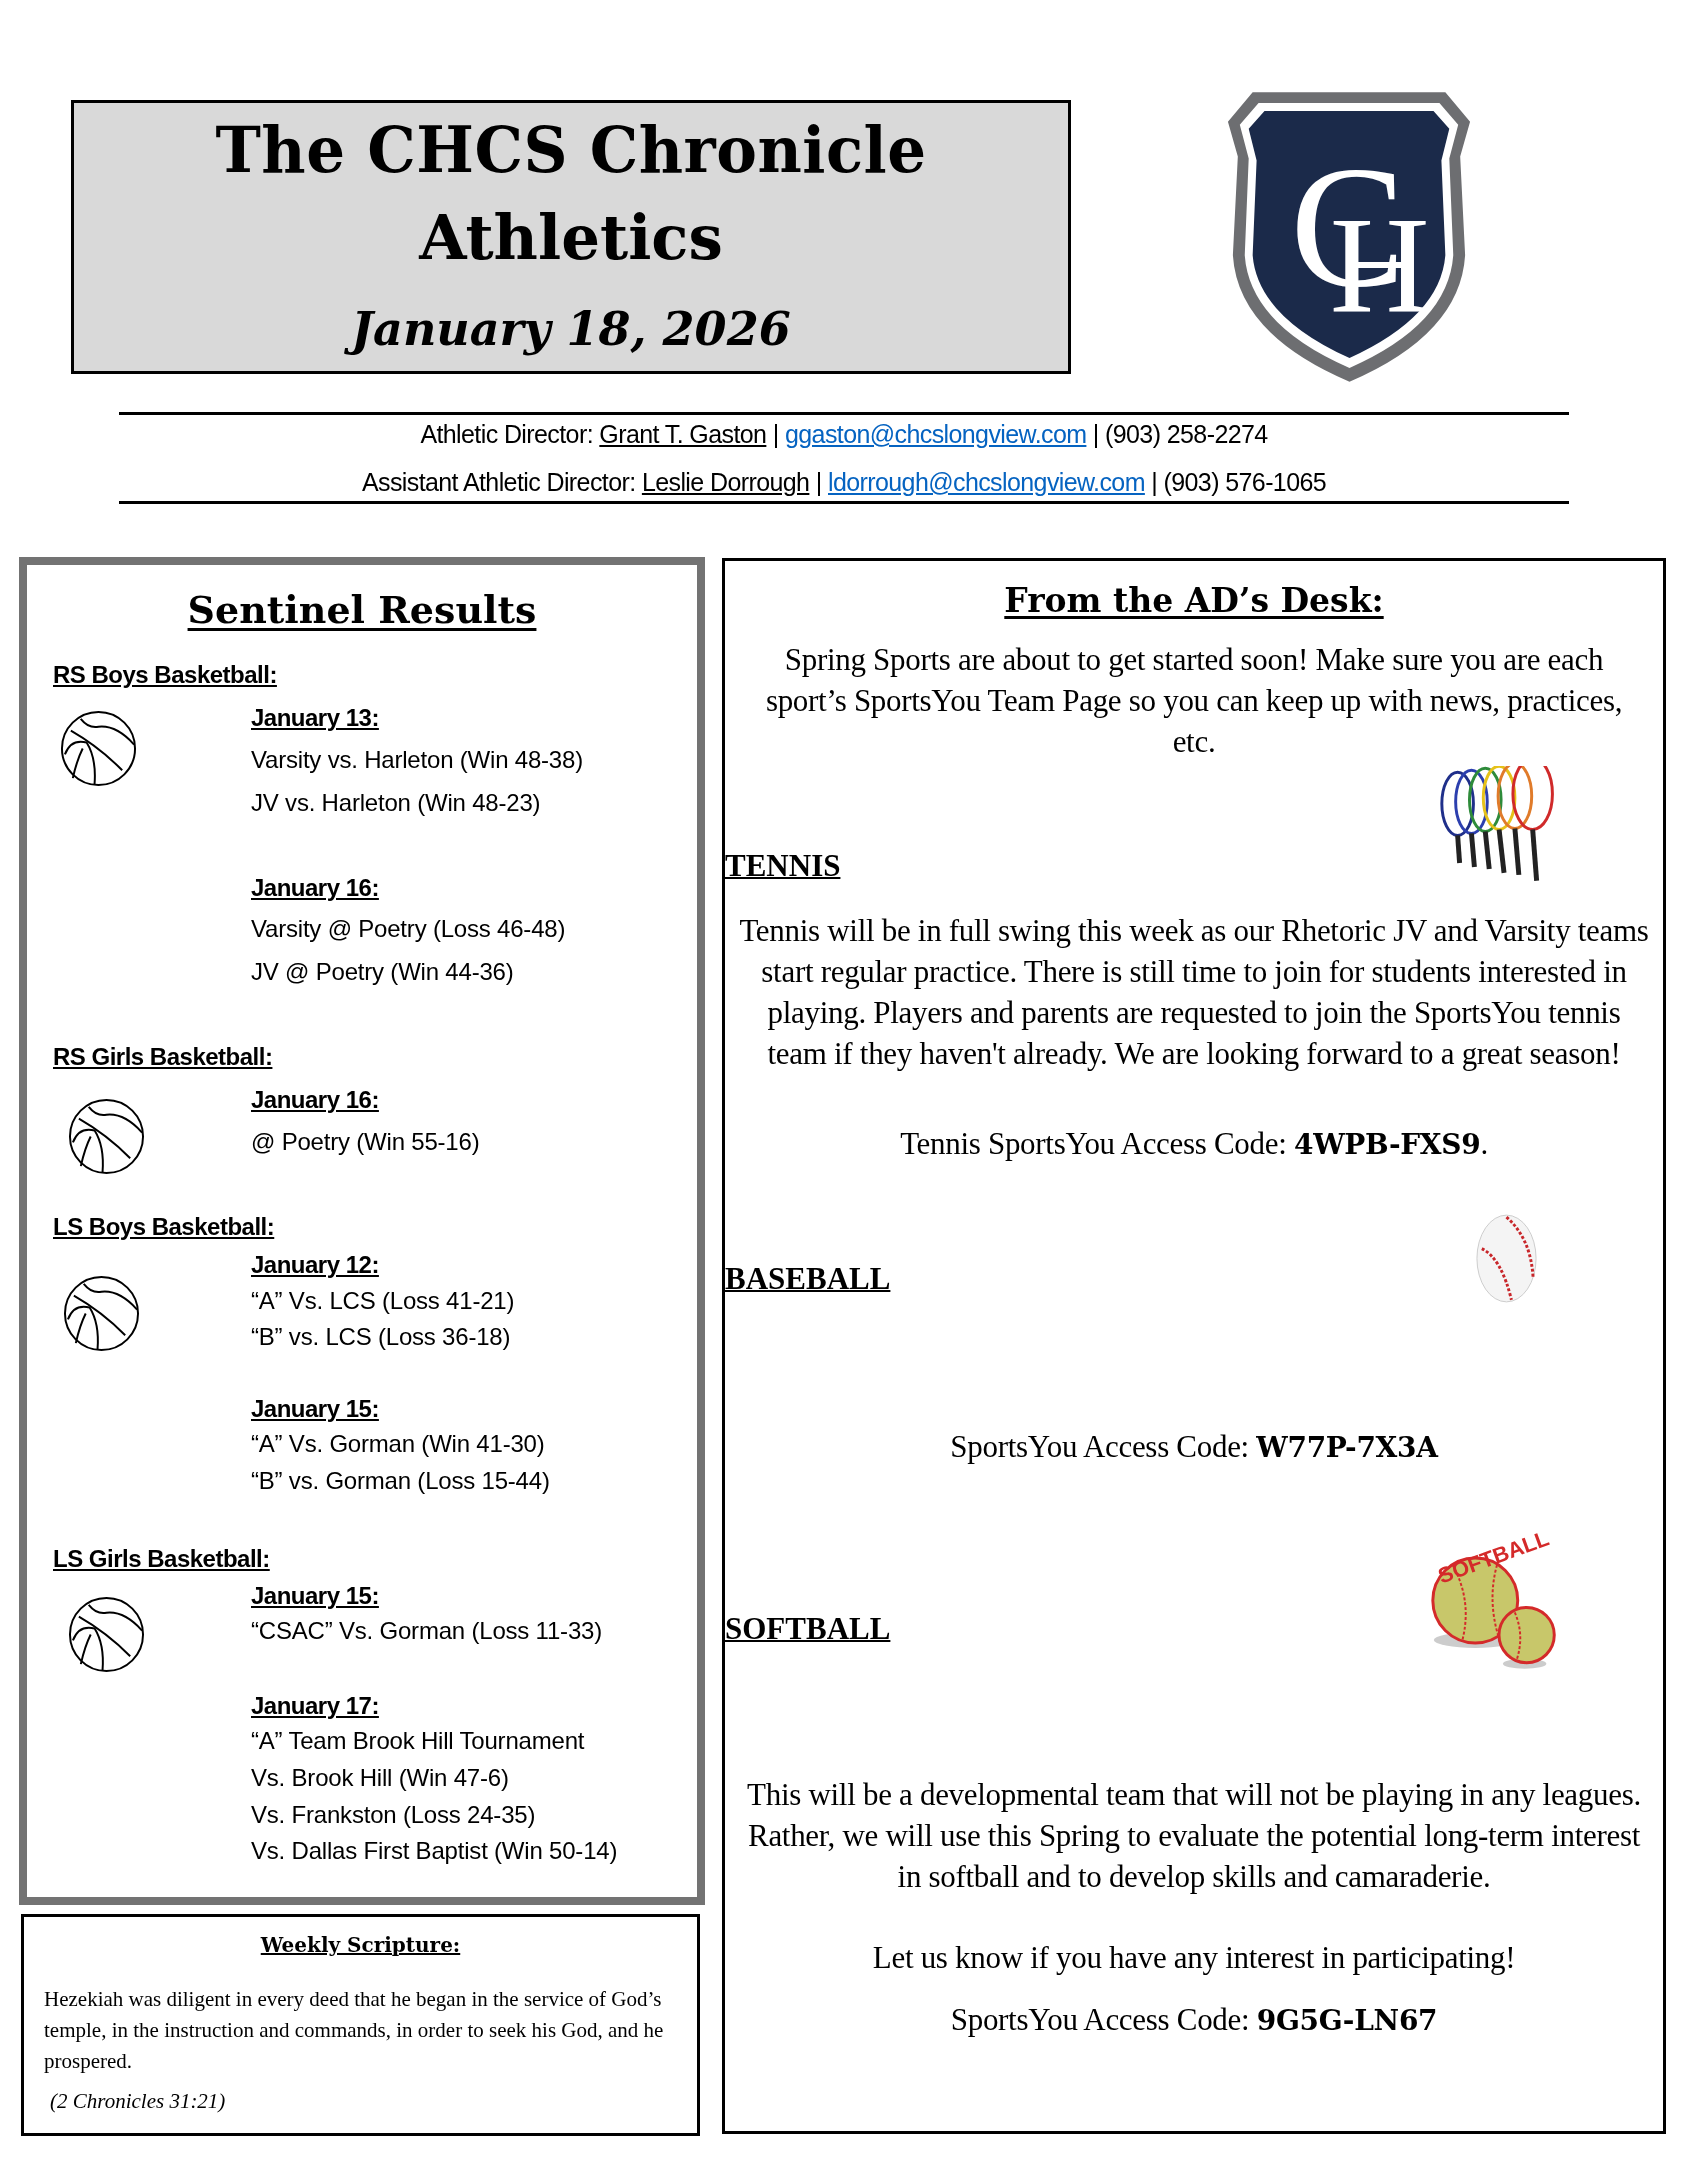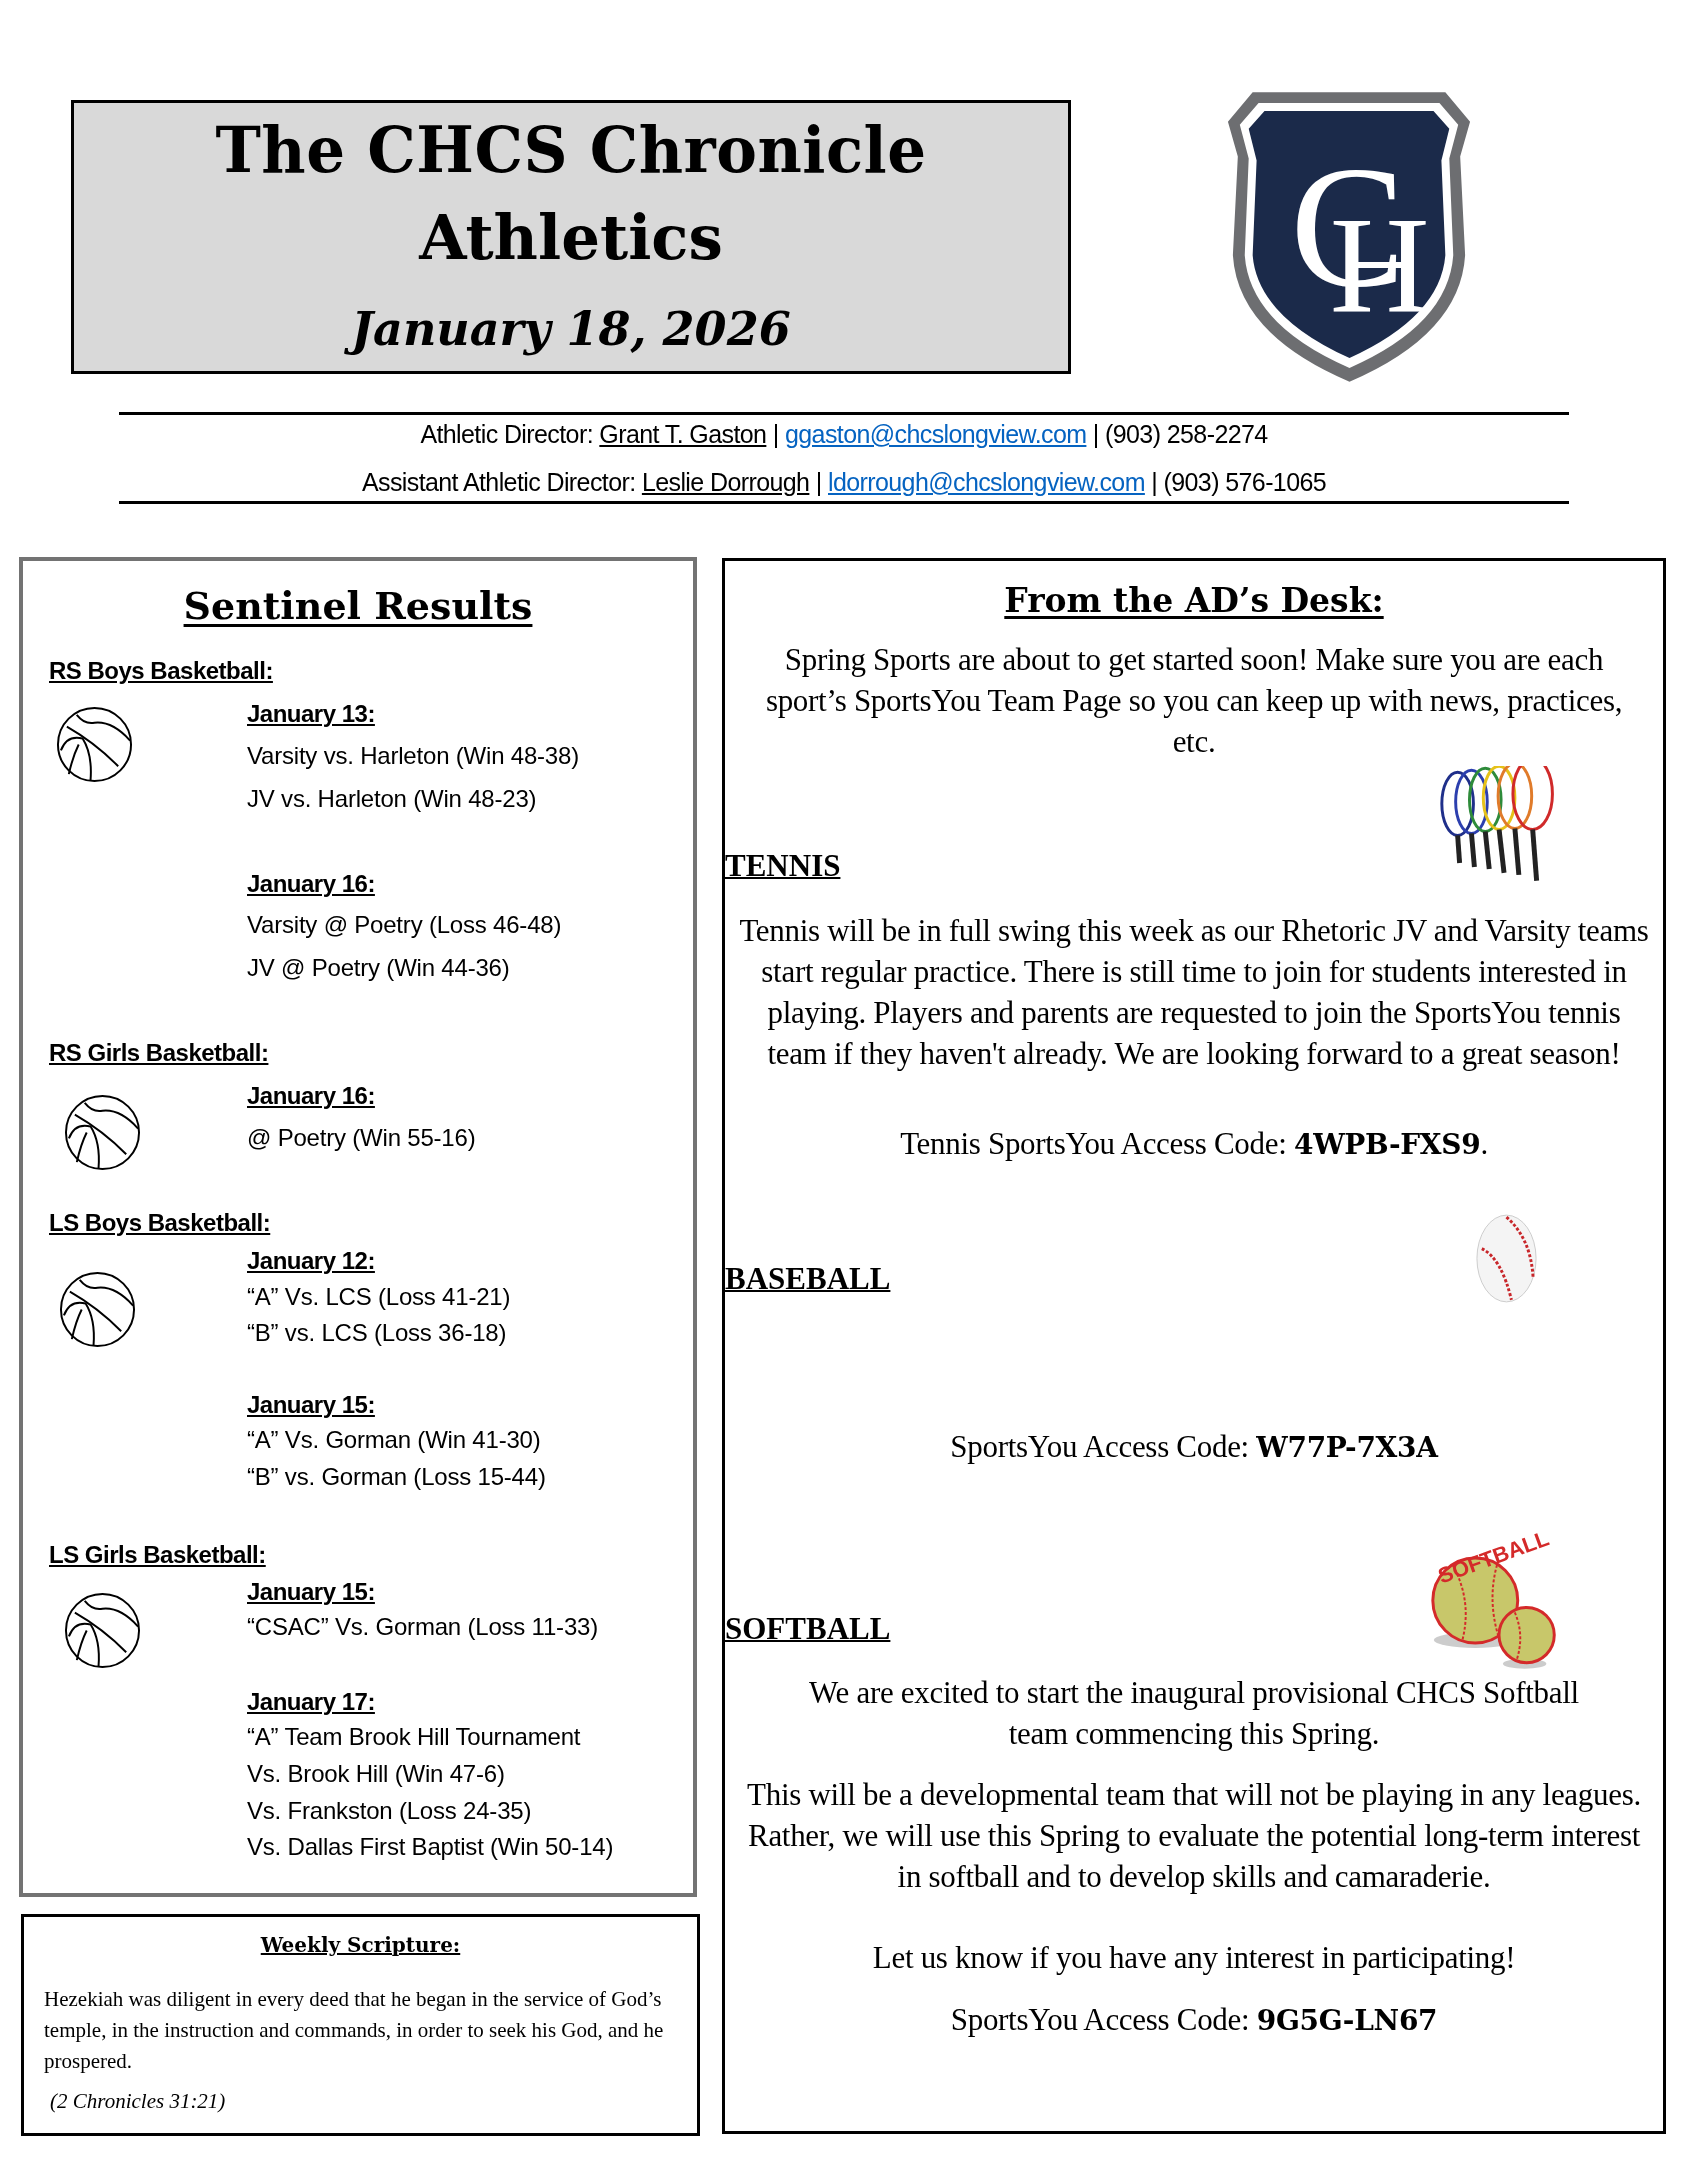--- a/index.html
+++ b/index.html
@@ -15,21 +15,21 @@
   
   #logo { left: 1223px; top: 87px; width: 252px; height: 297px; }
 
   
   .rule { position: absolute; left: 119px; width: 1450px; height: 3px; background: #000; }
   .contact { position: absolute; left: 119px; width: 1450px; text-align: center; font-family: "Liberation Sans Narrow", "Liberation Sans", sans-serif; font-size: 25px; line-height: 1; letter-spacing: -0.6px; }
   .contact .u { text-decoration: underline; }
   .contact a { color: #0563c1; text-decoration: underline; }
 
   
-  #results { left: 19px; top: 557px; width: 670px; height: 342px; border: 4px solid #737373; height: 1332px; }
+  #results { left: 19px; top: 557px; width: 670px; height: 342px; border: 8px solid #737373; height: 1332px; }
   #results .hdr { position: absolute; left: 0; right: 0; top: 22px; text-align: center; font-family: "DejaVu Serif", serif; font-weight: 900; font-size: 38px; text-decoration: underline; text-decoration-thickness: 3px; text-underline-offset: 5px; }
   .sport { position: absolute; left: 26px; font-family: "Liberation Sans", sans-serif; font-weight: bold; font-size: 24px; text-decoration: underline; letter-spacing: -0.5px; }
   .date { position: absolute; left: 224px; font-family: "Liberation Sans", sans-serif; font-weight: bold; font-size: 24px; text-decoration: underline; letter-spacing: -0.5px; }
   .game { position: absolute; left: 224px; font-family: "Liberation Sans", sans-serif; font-size: 24px; letter-spacing: -0.2px; white-space: nowrap; }
   .ball { position: absolute; width: 79px; height: 79px; }
 
   
   #scripture { left: 21px; top: 1914px; width: 673px; height: 216px; border: 3px solid #000000; }
   #scripture .hdr { position: absolute; left: 0; right: 0; top: 16px; text-align: center; font-family: "DejaVu Serif", serif; font-weight: 900; font-size: 20px; text-decoration: underline; text-decoration-thickness: 2px; }
   #scripture .body { position: absolute; left: 20px; right: 14px; top: 67px; font-family: "Liberation Serif", serif; font-size: 21px; line-height: 31px; }
@@ -188,20 +188,19 @@
     <ellipse cx="58" cy="110" rx="42" ry="8" fill="#ccc"></ellipse>
     <ellipse cx="108" cy="134" rx="22" ry="5" fill="#ccc"></ellipse>
     <circle cx="58" cy="70" r="43" fill="#c8c76a" stroke="#d42a2a" stroke-width="3"></circle>
     <path d="M35 34 Q55 70 45 110" fill="none" stroke="#d42a2a" stroke-width="2" stroke-dasharray="3 2"></path>
     <path d="M80 34 Q70 70 82 108" fill="none" stroke="#d42a2a" stroke-width="2" stroke-dasharray="3 2"></path>
     <circle cx="110" cy="105" r="28" fill="#c8c76a" stroke="#d42a2a" stroke-width="3"></circle>
     <path d="M98 82 Q108 105 100 130" fill="none" stroke="#d42a2a" stroke-width="2" stroke-dasharray="3 2"></path>
     <text x="18" y="40" font-family="Liberation Sans, sans-serif" font-weight="bold" font-size="22" fill="#d42a2a" transform="rotate(-20 58 30)">SOFTBALL</text>
   </svg>
   <div class="sec" style="top:1050px;">SOFTBALL</div>
-  <div class="para" style="top:1111px; left:69px; right:69px;">We are excited to start the inaugural provisional CHCS Softball team commencing this Spring.</div>
   <div class="para" style="top:1213px;">This will be a developmental team that will not be playing in any leagues.  Rather, we will use this Spring to evaluate the potential long-term interest in softball and to develop skills and camaraderie.</div>
   <div class="para" style="top:1376px;">Let us know if you have any interest in participating!</div>
   <div class="para" style="top:1438px;">
     <span>SportsYou Access Code:  </span><span class="code">9G5G-LN67</span>
   </div>
 </div>
 
 
 </body></html>

